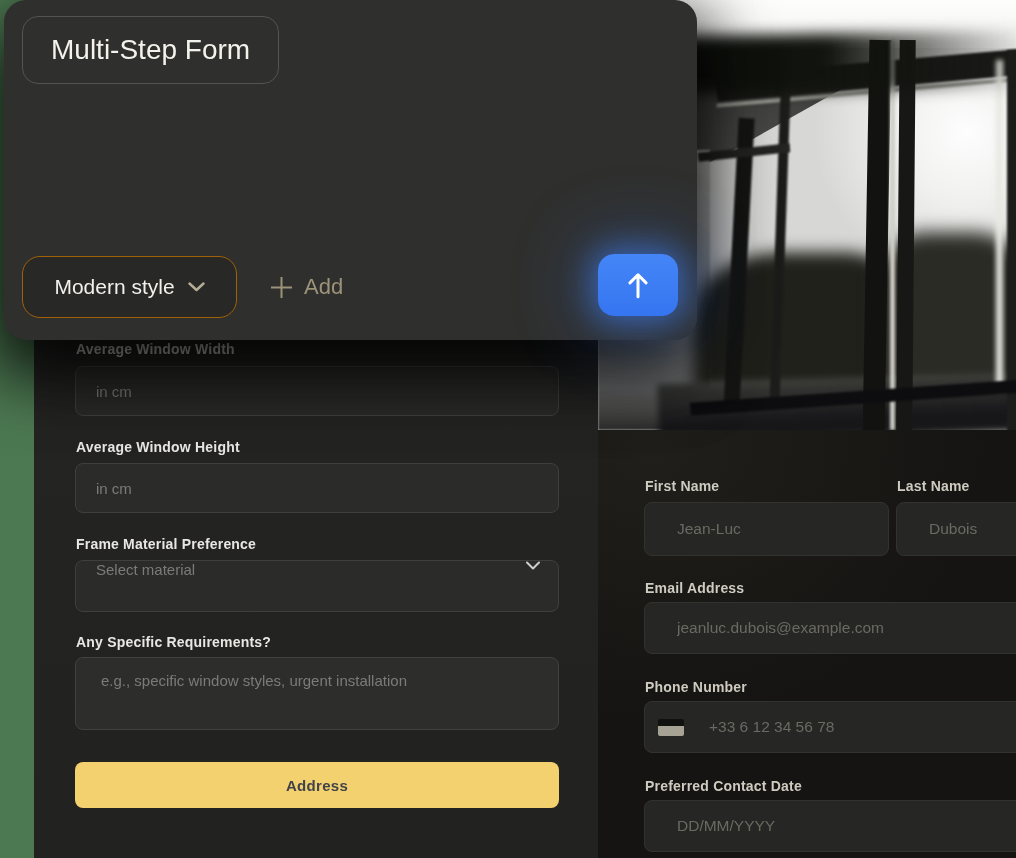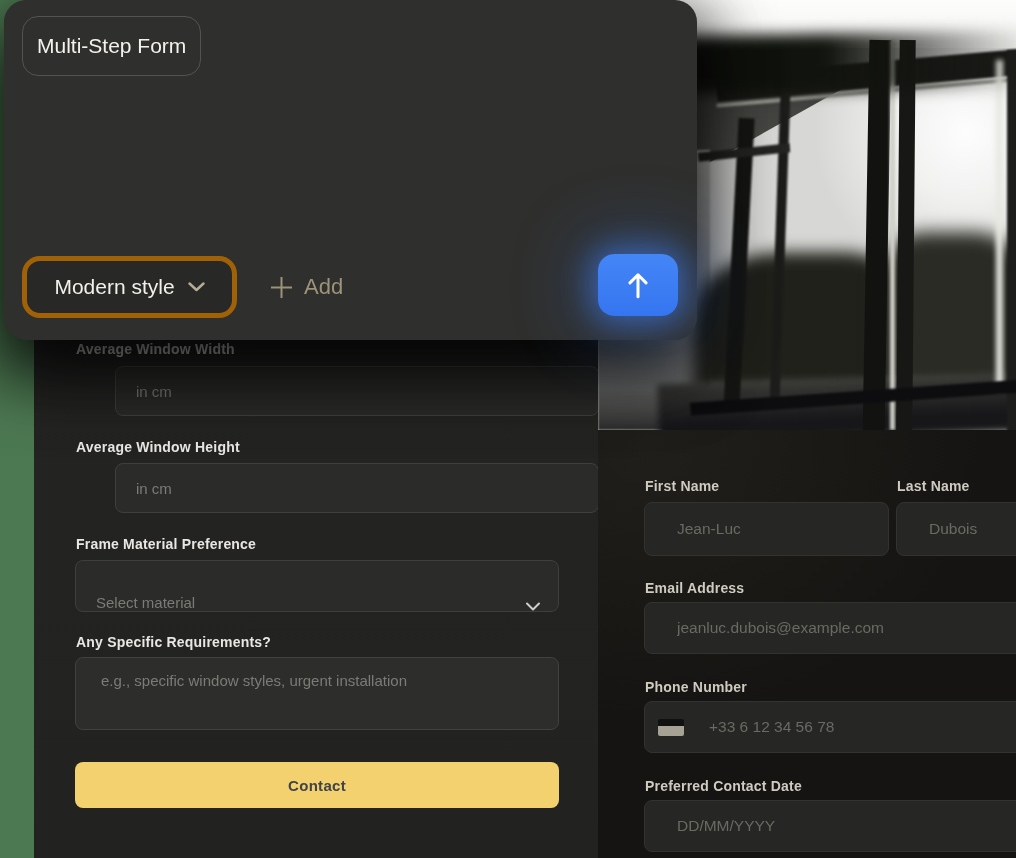--- a/index.html
+++ b/index.html
@@ -45,43 +45,43 @@
   .ph-vlite{left:292px;top:40px;width:5px;bottom:0;background:#cfcfc7;filter:blur(1.5px);}
   .ph-v4{left:300px;top:40px;width:16px;bottom:-6px;background:#17171５;background:#171715;transform:rotate(.5deg);filter:blur(.5px);}
   .ph-vlite2{left:398px;top:60px;width:7px;bottom:40px;background:#e8e8e2;filter:blur(2.5px);}
   .ph-v5{left:409px;top:50px;width:12px;bottom:-4px;background:#1d1d1b;filter:blur(1px);}
   .ph-sill{left:92px;right:-12px;bottom:26px;height:13px;background:#0d0d0f;transform:rotate(-4deg);filter:blur(1px);}
 
   
   .card{position:absolute;left:4px;top:0;width:693px;height:340px;z-index:5;
     background:#2f2f2d;border-radius:22px;
     box-shadow:0 28px 70px rgba(0,0,0,.6),-14px 34px 70px rgba(0,0,0,.5),22px 8px 60px rgba(0,0,0,.35);}
-  .badge{position:absolute;left:18px;top:16px;padding:17px 14px;
-    border:1.5px solid #535351;border-radius:16px;color:#f4f2ec;font-size:21px;}
+  .badge{position:absolute;left:18px;top:16px;padding:17px 28px;
+    border:1.5px solid #535351;border-radius:16px;color:#f4f2ec;font-size:28px;}
   .prompt{position:absolute;left:23px;top:104px;width:620px;
     color:#eceae4;font-size:27px;line-height:38px;white-space:pre-line;letter-spacing:.2px;}
   .pill{position:absolute;left:18px;top:256px;width:215px;height:62px;
-    background:#282826;border:5px solid #a16207;border-radius:18px;
+    background:#282826;border:1px solid #a16207;border-radius:18px;
     display:flex;align-items:center;justify-content:center;gap:13px;cursor:pointer;}
   .pill span{color:#f2f0ea;font-size:21px;}
   .addbtn{position:absolute;left:258px;top:256px;height:62px;padding:0 8px;
     display:flex;align-items:center;gap:11px;cursor:pointer;}
   .addbtn span{color:#9c9379;font-size:22px;}
   .send{position:absolute;left:594px;top:254px;width:80px;height:62px;border-radius:16px;
     background:linear-gradient(180deg,#4486f7,#3575f0);display:flex;align-items:center;justify-content:center;
     box-shadow:0 0 30px 6px rgba(64,128,245,.55),0 0 70px 18px rgba(64,128,245,.28);cursor:pointer;}
 
   
   .lbl{position:absolute;font-size:14px;font-weight:bold;color:#e9e7e3;letter-spacing:.2px;z-index:2;}
   .cpanel-lbl{color:#cfcbc0;}
   .inp{position:absolute;height:50px;background:#2b2b29;border:1px solid #3f3f3d;border-radius:8px;
-    color:#dddbd6;font-size:15px;padding:0 20px;outline:none;z-index:2;font-family:"Liberation Sans",sans-serif;margin-left:40px;}
+    color:#dddbd6;font-size:15px;padding:0 20px;outline:none;z-index:2;font-family:"Liberation Sans",sans-serif;}
   .wpanel-inp::placeholder{color:#7b7b77;}
   .sel{position:absolute;height:52px;background:#2b2b29;border:1px solid #3f3f3d;border-radius:8px;
-    display:flex;align-items:flex-end;justify-content:space-between;padding:0 18px 0 20px;cursor:pointer;z-index:2;}
+    display:flex;align-items:flex-start;justify-content:space-between;padding:0 18px 0 20px;cursor:pointer;z-index:2;}
   .sel span{color:#7b7b77;font-size:15px;}
   .txta{position:absolute;background:#2d2d2b;border:1px solid #414140;border-radius:8px;
     color:#dddbd6;font-size:15px;padding:14px 20px;resize:none;outline:none;z-index:2;
     font-family:"Liberation Sans",sans-serif;}
   .txta::placeholder{color:#7b7b77;}
   .continue{position:absolute;left:75px;top:762px;width:484px;height:46px;border:none;border-radius:8px;
     background:#f2d16e;color:#40434a;font-size:15px;font-weight:bold;letter-spacing:.3px;cursor:pointer;z-index:2;
     font-family:"Liberation Sans",sans-serif;}
 
   
@@ -108,21 +108,21 @@
     <div class="sel" style="left:41px;top:560px;width:484px">
       <span>Select material</span>
       <svg width="14" height="9" viewBox="0 0 14 9">
         <path d="M1 1.5 L7 7.5 L13 1.5" fill="none" stroke="#cfcfcb" stroke-width="2" stroke-linecap="round" stroke-linejoin="round"></path>
       </svg>
     </div>
 
     <div class="lbl" style="left:42px;top:634px">Any Specific Requirements?</div>
     <textarea class="txta" style="left: 41px; top: 657px; width: 484px; height: 73px; padding-left: 25px;" placeholder="e.g., specific window styles, urgent installation"></textarea>
 
-    <button class="continue" style="left:41px;">Contact</button>
+    <button class="continue" style="left:41px;">Address</button>
   </div>
 
   <div class="cpanel">
     <div class="photo">
       <div class="ph-top"></div>
       <div class="ph-glare"></div>
       <div class="ph-ceiling"></div>
       <div class="ph-wall"></div>
       <div class="ph-trees"></div>
       <div class="ph-trees2"></div>

